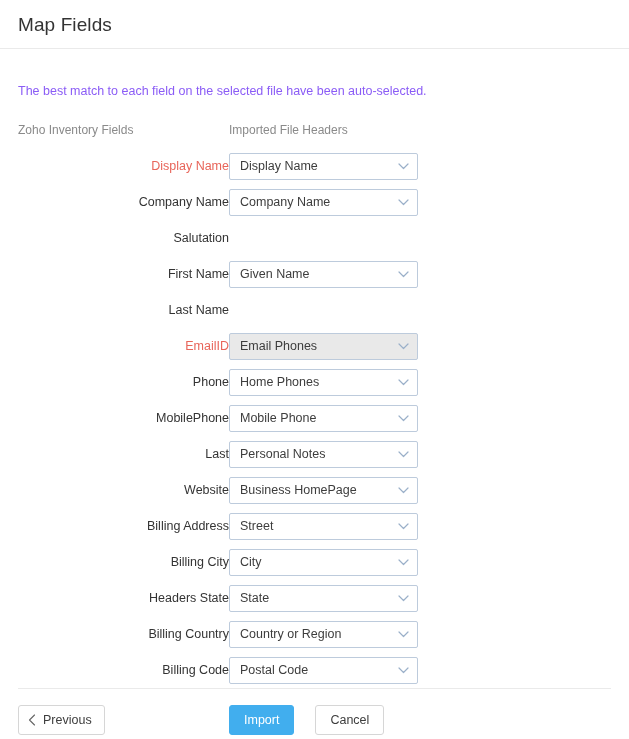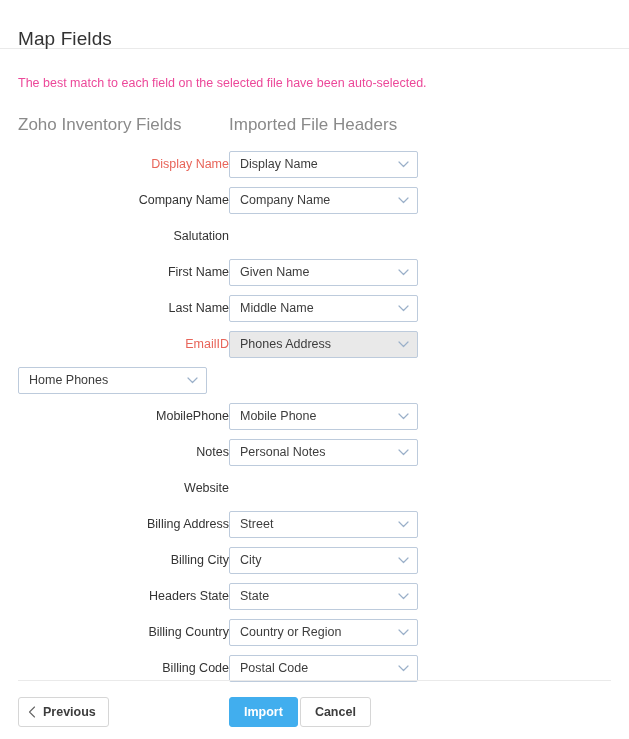--- a/index.html
+++ b/index.html
@@ -16,46 +16,46 @@
     -webkit-font-smoothing: antialiased;
     overflow: hidden;
     position: relative;
   }
 
   
   .page-header {
     height: 49px;
     border-bottom: 1px solid #eaeaea;
     display: flex;
-    align-items: flex-end;
+    align-items: center;
     padding: 0 18px;
   }
   .page-title {
     font-size: 19px;
     font-weight: 400;
     color: #333333;
     letter-spacing: 0.1px;
     line-height: 1;
   }
 
   
   .content {
     padding: 0 18px;
   }
   .intro {
     font-size: 12.5px;
-    color: #ec4899;
-    margin-top: 26px;
+    color: #8b5cf6;
+    margin-top: 34px;
     line-height: 1.4;
   }
 
   .column-headings {
     display: flex;
     margin-top: 22px;
-    font-size: 17px;
+    font-size: 12px;
     color: #8a8a8a;
   }
   .col-head-left { width: 211px; }
   .col-head-right { flex: 1; }
 
   
   .field-list {
     margin-top: 12px;
   }
   .field-row {
@@ -118,22 +118,21 @@
     padding: 0 18px;
   }
   .footer-divider {
     height: 1px;
     background: #eaeaea;
     margin-bottom: 16px;
   }
   .footer-bar {
     display: flex;
     align-items: center;
-    padding-bottom: 12px;
-    font-weight: bold;
+    padding-bottom: 4px;
   }
   .btn {
     height: 30px;
     border-radius: 3px;
     font-size: 12.5px;
     font-family: "Liberation Sans", sans-serif;
     display: inline-flex;
     align-items: center;
     justify-content: center;
     cursor: pointer;
@@ -150,21 +149,21 @@
     gap: 7px;
   }
   .btn-primary {
     background: #41aeee;
     border: 1px solid #41aeee;
     color: #ffffff;
     padding: 0 14px;
   }
   .btn-cancel {
     padding: 0 14px;
-    margin-left: 2px;
+    margin-left: 21px;
   }
   .footer-left { width: 211px; display: flex; }
   .footer-right { display: flex; align-items: center; }
   .back-chevron-icon { display: flex; align-items: center; }
   .back-chevron-icon svg { display: block; }
 </style>
 </head>
 <body>
 
 <div class="page-header">
@@ -212,41 +211,34 @@
           <div class="select-box">Given Name</div>
           <span class="chevron-icon">
             <svg width="11" height="7" viewBox="0 0 11 7" fill="none" xmlns="http://www.w3.org/2000/svg">
               <path d="M1 1L5.5 5.5L10 1" stroke="#9bb0c9" stroke-width="1.2" stroke-linecap="round" stroke-linejoin="round"></path>
             </svg>
           </span>
         </div>
       </div>
       <div class="field-row">
         <div class="field-label">Last Name</div>
-        <div class="select-wrap">
-          <div class="select-box">Middle Name</div>
-          <span class="chevron-icon">
-            <svg width="11" height="7" viewBox="0 0 11 7" fill="none" xmlns="http://www.w3.org/2000/svg">
-              <path d="M1 1L5.5 5.5L10 1" stroke="#9bb0c9" stroke-width="1.2" stroke-linecap="round" stroke-linejoin="round"></path>
-            </svg>
-          </span>
-        </div>
       </div>
       <div class="field-row">
         <div class="field-label required">EmailID</div>
         <div class="select-wrap">
-          <div class="select-box active">Phones Address</div>
-          <span class="chevron-icon">
-            <svg width="11" height="7" viewBox="0 0 11 7" fill="none" xmlns="http://www.w3.org/2000/svg">
-              <path d="M1 1L5.5 5.5L10 1" stroke="#9bb0c9" stroke-width="1.2" stroke-linecap="round" stroke-linejoin="round"></path>
-            </svg>
-          </span>
-        </div>
-      </div>
-      <div class="field-row">
+          <div class="select-box active">Email Phones</div>
+          <span class="chevron-icon">
+            <svg width="11" height="7" viewBox="0 0 11 7" fill="none" xmlns="http://www.w3.org/2000/svg">
+              <path d="M1 1L5.5 5.5L10 1" stroke="#9bb0c9" stroke-width="1.2" stroke-linecap="round" stroke-linejoin="round"></path>
+            </svg>
+          </span>
+        </div>
+      </div>
+      <div class="field-row">
+        <div class="field-label">Phone</div>
         <div class="select-wrap">
           <div class="select-box">Home Phones</div>
           <span class="chevron-icon">
             <svg width="11" height="7" viewBox="0 0 11 7" fill="none" xmlns="http://www.w3.org/2000/svg">
               <path d="M1 1L5.5 5.5L10 1" stroke="#9bb0c9" stroke-width="1.2" stroke-linecap="round" stroke-linejoin="round"></path>
             </svg>
           </span>
         </div>
       </div>
       <div class="field-row">
@@ -254,32 +246,40 @@
         <div class="select-wrap">
           <div class="select-box">Mobile Phone</div>
           <span class="chevron-icon">
             <svg width="11" height="7" viewBox="0 0 11 7" fill="none" xmlns="http://www.w3.org/2000/svg">
               <path d="M1 1L5.5 5.5L10 1" stroke="#9bb0c9" stroke-width="1.2" stroke-linecap="round" stroke-linejoin="round"></path>
             </svg>
           </span>
         </div>
       </div>
       <div class="field-row">
-        <div class="field-label">Notes</div>
+        <div class="field-label">Last</div>
         <div class="select-wrap">
           <div class="select-box">Personal Notes</div>
           <span class="chevron-icon">
             <svg width="11" height="7" viewBox="0 0 11 7" fill="none" xmlns="http://www.w3.org/2000/svg">
               <path d="M1 1L5.5 5.5L10 1" stroke="#9bb0c9" stroke-width="1.2" stroke-linecap="round" stroke-linejoin="round"></path>
             </svg>
           </span>
         </div>
       </div>
       <div class="field-row">
         <div class="field-label">Website</div>
+        <div class="select-wrap">
+          <div class="select-box">Business HomePage</div>
+          <span class="chevron-icon">
+            <svg width="11" height="7" viewBox="0 0 11 7" fill="none" xmlns="http://www.w3.org/2000/svg">
+              <path d="M1 1L5.5 5.5L10 1" stroke="#9bb0c9" stroke-width="1.2" stroke-linecap="round" stroke-linejoin="round"></path>
+            </svg>
+          </span>
+        </div>
       </div>
       <div class="field-row">
         <div class="field-label">Billing Address</div>
         <div class="select-wrap">
           <div class="select-box">Street</div>
           <span class="chevron-icon">
             <svg width="11" height="7" viewBox="0 0 11 7" fill="none" xmlns="http://www.w3.org/2000/svg">
               <path d="M1 1L5.5 5.5L10 1" stroke="#9bb0c9" stroke-width="1.2" stroke-linecap="round" stroke-linejoin="round"></path>
             </svg>
           </span>

